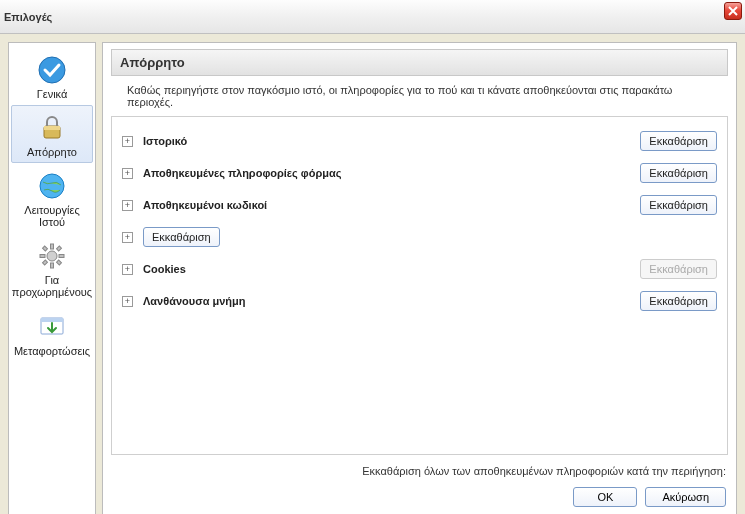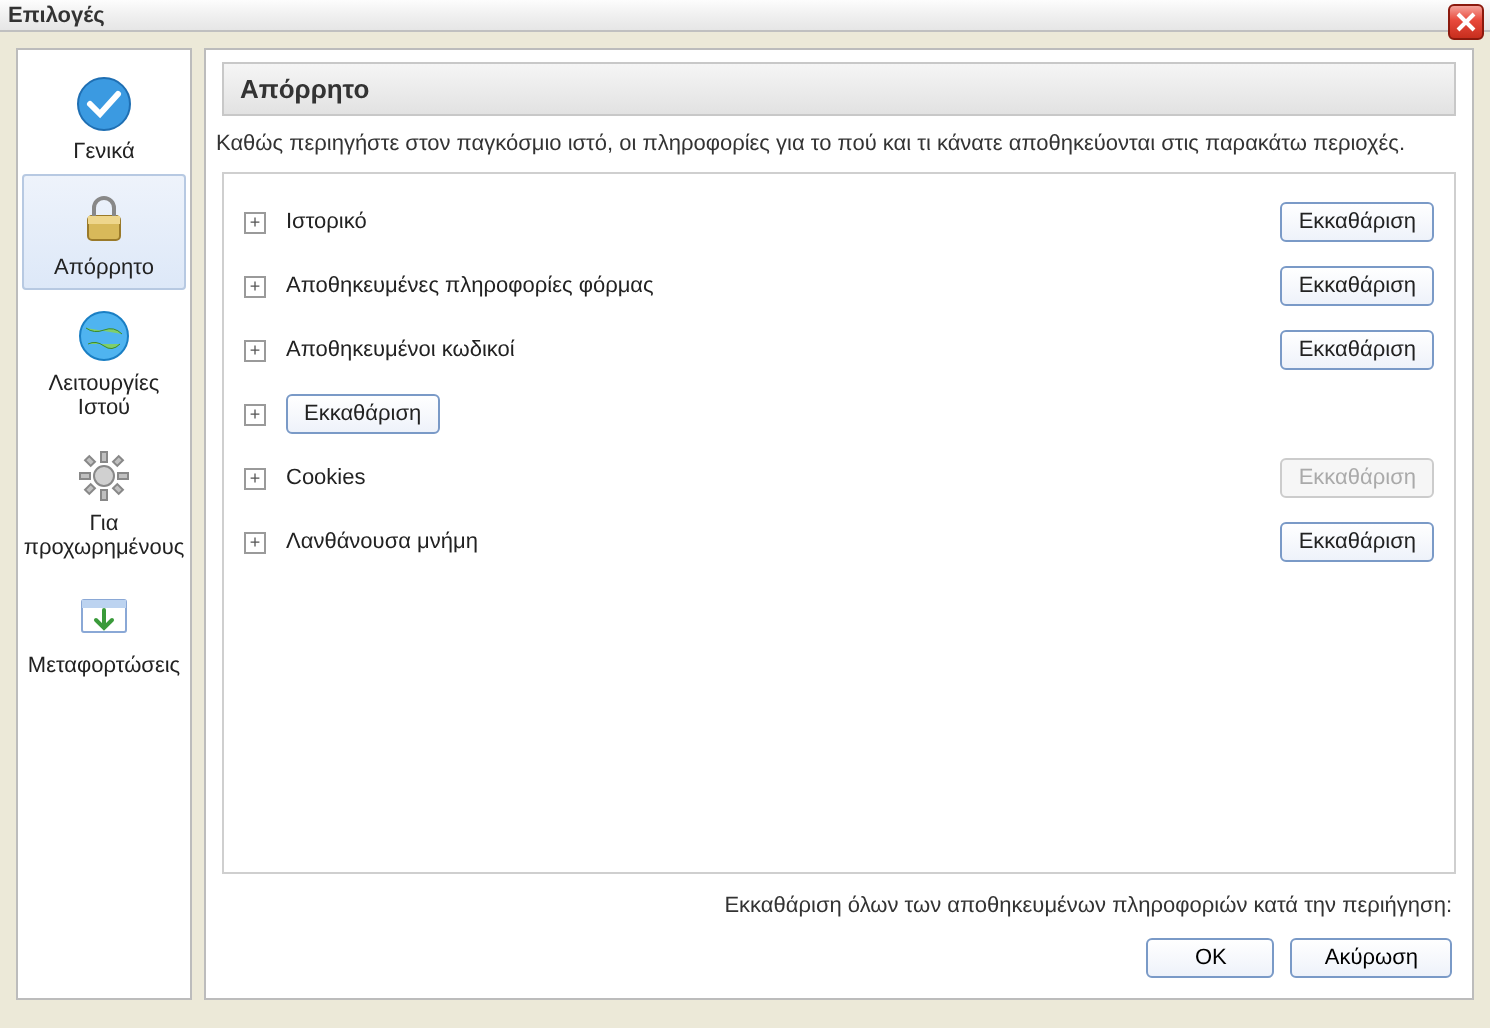--- a/index.html
+++ b/index.html
@@ -7,21 +7,21 @@
     margin: 0;
     padding: 0;
     font-family: Tahoma, Arial, sans-serif;
     font-size: 11px;
     background: #ece9d8;
     width: 745px;
     height: 514px;
     overflow: hidden;
   }
   .titlebar {
-    height: 16px;
+    height: 34px;
     background: linear-gradient(to bottom, #fdfdfd 0%, #f0f0f0 50%, #e6e6e6 100%);
     border-bottom: 1px solid #c0c0c0;
     display: flex;
     align-items: center;
     padding: 0 4px;
     position: relative;
   }
   .titlebar-title {
     font-weight: bold;
     color: #333;
@@ -96,21 +96,21 @@
   .page-header {
     margin: 6px 8px 4px;
     padding: 5px 8px;
     background: linear-gradient(to bottom, #f5f5f5 0%, #e2e2e2 100%);
     border: 1px solid #c8c8c8;
     font-weight: bold;
     font-size: 13px;
     color: #333;
   }
   .page-desc {
-    margin: 4px 5px 8px;
+    margin: 4px 24px 8px;
     color: #333;
   }
   .section-box {
     margin: 0 8px;
     border: 1px solid #cfcfcf;
     flex: 1;
     padding: 8px 10px;
     overflow: auto;
   }
   .row {
@@ -126,21 +126,21 @@
     display: flex;
     align-items: center;
     justify-content: center;
     font-size: 9px;
     line-height: 1;
     color: #555;
     margin-right: 10px;
     cursor: pointer;
   }
   .row-label {
-    font-weight: normal;
+    font-weight: bold;
     flex: 1;
     color: #222;
   }
   .clear-btn {
     background: linear-gradient(to bottom, #ffffff 0%, #eef2fa 100%);
     border: 1px solid #7a9ac7;
     border-radius: 3px;
     padding: 3px 8px;
     font-size: 11px;
     font-family: inherit;

